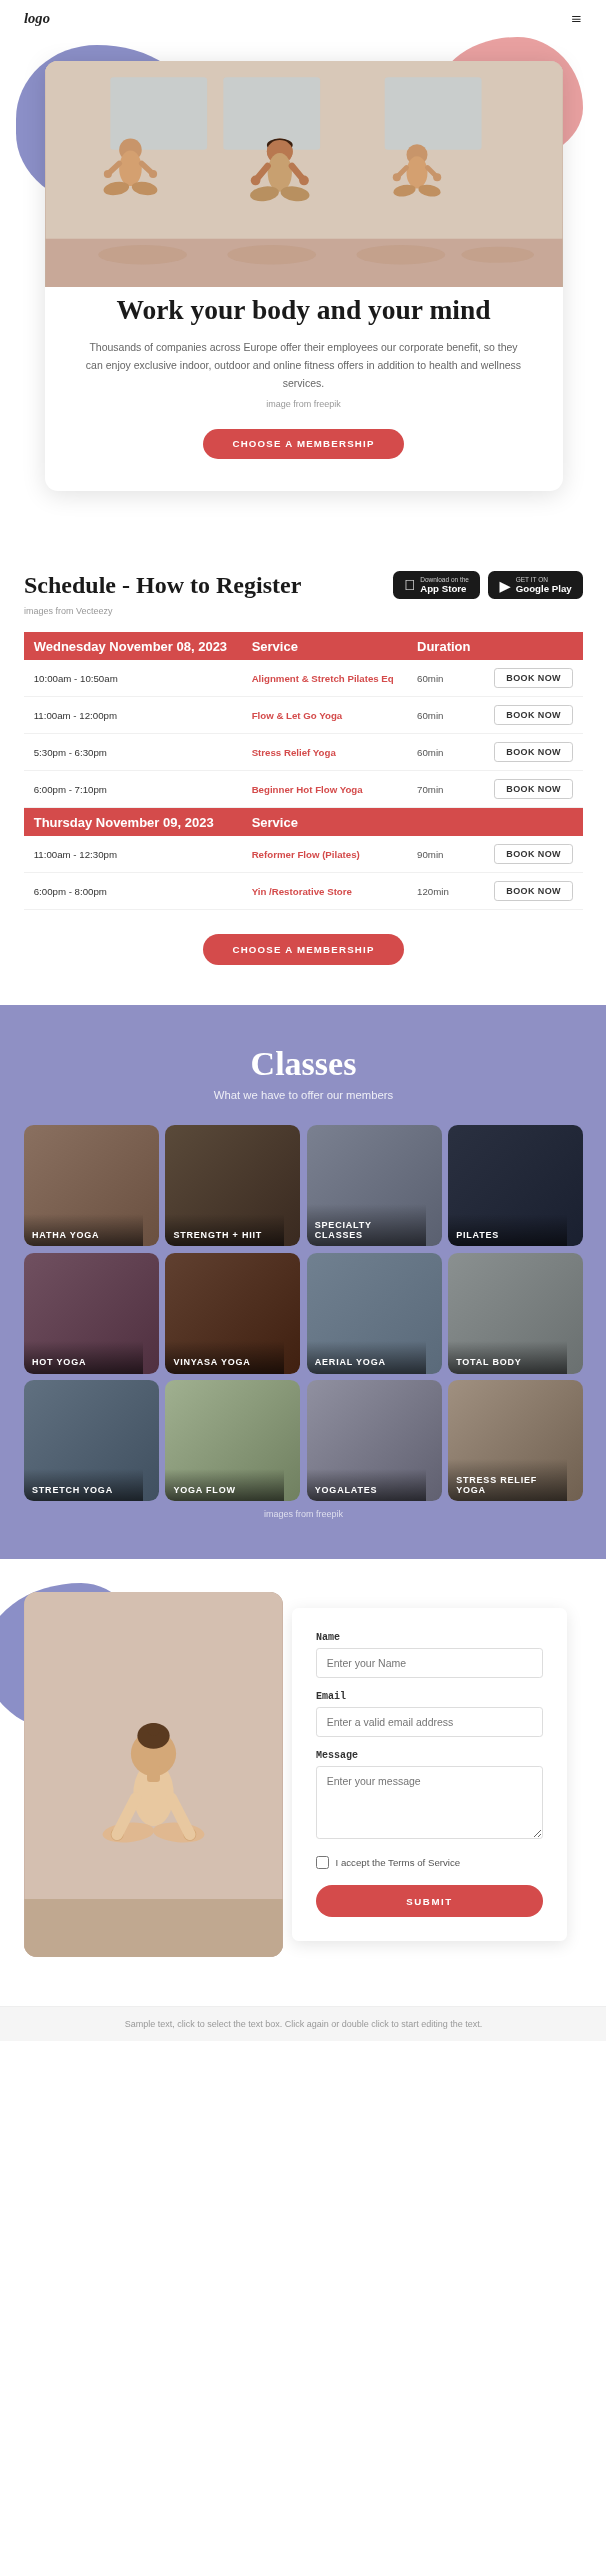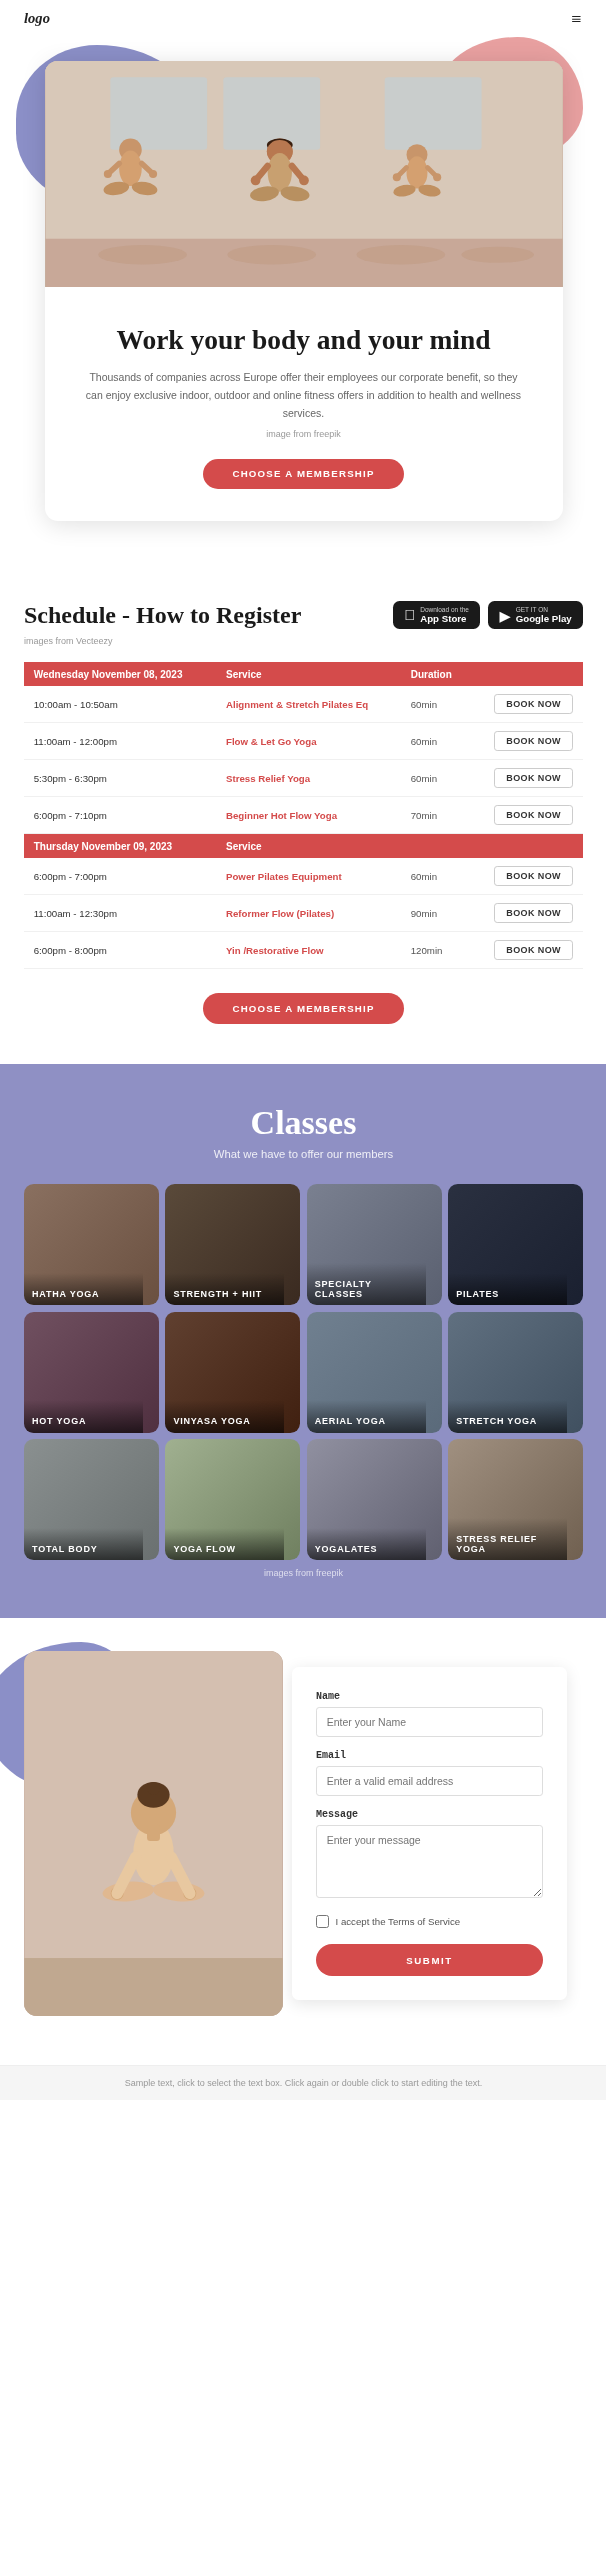--- a/index.html
+++ b/index.html
@@ -30,21 +30,21 @@
     }
     .hero-card {
       background: #fff; border-radius: 13px; box-shadow: 0 3.2px 24px rgba(0,0,0,0.12);
       overflow: hidden; width: 518px; position: relative; z-index: 2;
     }
     .hero-img {
       width: 100%; height: 226px; background: #c8b5a0;
       display: flex; align-items: center; justify-content: center;
       overflow: hidden; position: relative;
     }
-    .hero-content { padding: 36px 40px 32px; text-align: center; }
+    .hero-content { padding: 6px 40px 32px; text-align: center; }
     .hero-title { font-size: 27.5px; font-weight: 700; color: #1a1a1a; line-height: 1.2; margin-bottom: 13px; }
     .hero-desc { font-size: 10.5px; color: #666; line-height: 1.7; margin-bottom: 6.5px; font-family: sans-serif; }
     .hero-image-credit { font-size: 9px; color: #999; margin-bottom: 19.4px; font-family: sans-serif; }
     .hero-image-credit a { color: #999; }
     .btn-red {
       display: inline-block; background: #d44b4b; color: #fff;
       padding: 9.7px 29px; border-radius: 20px; font-size: 9.7px;
       font-weight: 700; letter-spacing: 1.2px; text-transform: uppercase;
       border: none; cursor: pointer; font-family: sans-serif;
     }
@@ -62,21 +62,21 @@
     .app-badge .store-icon { font-size: 14.6px; }
     .app-badge .store-text { display: flex; flex-direction: column; }
     .app-badge .store-text-top { font-size: 6.5px; color: #ccc; }
     .app-badge .store-text-bottom { font-size: 9.7px; font-weight: 700; }
     .app-badge-google { background: #1a1a1a; }
     .schedule-img-credit { font-size: 9px; color: #999; margin-bottom: 16px; font-family: sans-serif; }
 
     
     .schedule-table { width: 100%; border-collapse: collapse; font-family: sans-serif; }
     .schedule-table .day-row td {
-      background: #d44b4b; color: #fff; padding: 6.5px 9.7px; font-size: 10px; font-weight: 600;
+      background: #d44b4b; color: #fff; padding: 6.5px 9.7px; font-size: 13px; font-weight: 600;
     }
     .schedule-table tr.class-row td { padding: 8px 9.7px; border-bottom: 0.8px solid #f0f0f0; }
     .schedule-table td.time { font-size: 9.7px; color: #333; white-space: nowrap; }
     .schedule-table td.service { font-size: 9.7px; color: #d44b4b; font-weight: 600; }
     .schedule-table td.duration { font-size: 9.7px; color: #555; }
     .schedule-table td.action { text-align: right; }
     .btn-book {
       background: #fff; border: 1.2px solid #ccc; color: #333;
       padding: 4px 11.3px; font-size: 9px; border-radius: 3.2px;
       cursor: pointer; font-weight: 600; letter-spacing: 0.4px; font-family: sans-serif;
@@ -326,38 +326,30 @@
           <button class="btn-book">BOOK NOW</button>
         </td>
       </tr>
         <tr class="day-row">
       <td>Thursday November 09, 2023</td>
       <td>Service</td>
       <td></td>
       <td></td>
     </tr>
         <tr class="class-row">
-        <td class="time">6:00pm - 7:00pm</td>
-        <td class="service">Power Pilates Equipment</td>
-        <td class="duration">60min</td>
-        <td class="action">
-          <button class="btn-book">BOOK NOW</button>
-        </td>
-      </tr>
-        <tr class="class-row">
         <td class="time">11:00am - 12:30pm</td>
         <td class="service">Reformer Flow (Pilates)</td>
         <td class="duration">90min</td>
         <td class="action">
           <button class="btn-book">BOOK NOW</button>
         </td>
       </tr>
         <tr class="class-row">
         <td class="time">6:00pm - 8:00pm</td>
-        <td class="service">Yin /Restorative Flow</td>
+        <td class="service">Yin /Restorative Store</td>
         <td class="duration">120min</td>
         <td class="action">
           <button class="btn-book">BOOK NOW</button>
         </td>
       </tr>
       </tbody>
   </table>
 
   <div class="schedule-btn-wrap">
     <button class="btn-red">CHOOSE A MEMBERSHIP</button>
@@ -390,26 +382,26 @@
     </div>
       <div class="class-card">
       <div class="class-card-bg cc-vinyasa"></div>
       <div class="class-card-label">VINYASA YOGA</div>
     </div>
       <div class="class-card">
       <div class="class-card-bg cc-aerial"></div>
       <div class="class-card-label">AERIAL YOGA</div>
     </div>
       <div class="class-card">
+      <div class="class-card-bg cc-total"></div>
+      <div class="class-card-label">TOTAL BODY</div>
+    </div>
+      <div class="class-card">
       <div class="class-card-bg cc-stretch"></div>
       <div class="class-card-label">STRETCH YOGA</div>
-    </div>
-      <div class="class-card">
-      <div class="class-card-bg cc-total"></div>
-      <div class="class-card-label">TOTAL BODY</div>
     </div>
       <div class="class-card">
       <div class="class-card-bg cc-yogaflow"></div>
       <div class="class-card-label">YOGA FLOW</div>
     </div>
       <div class="class-card">
       <div class="class-card-bg cc-yogalates"></div>
       <div class="class-card-label">YOGALATES</div>
     </div>
       <div class="class-card">

